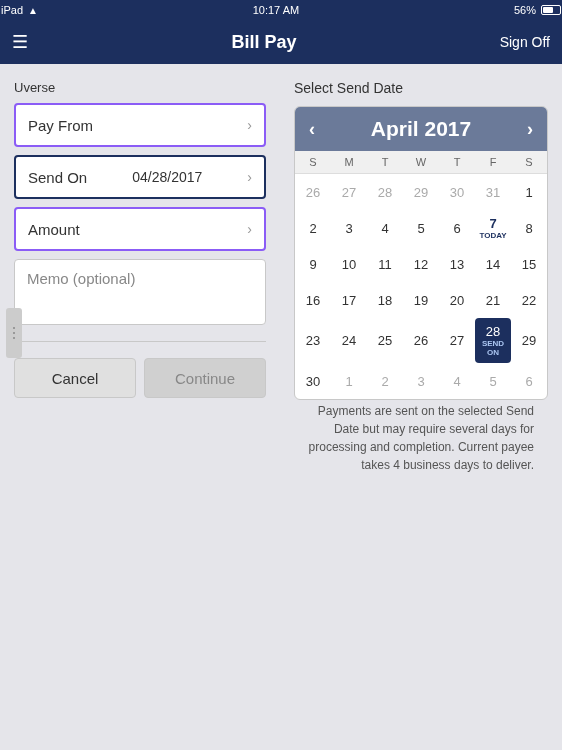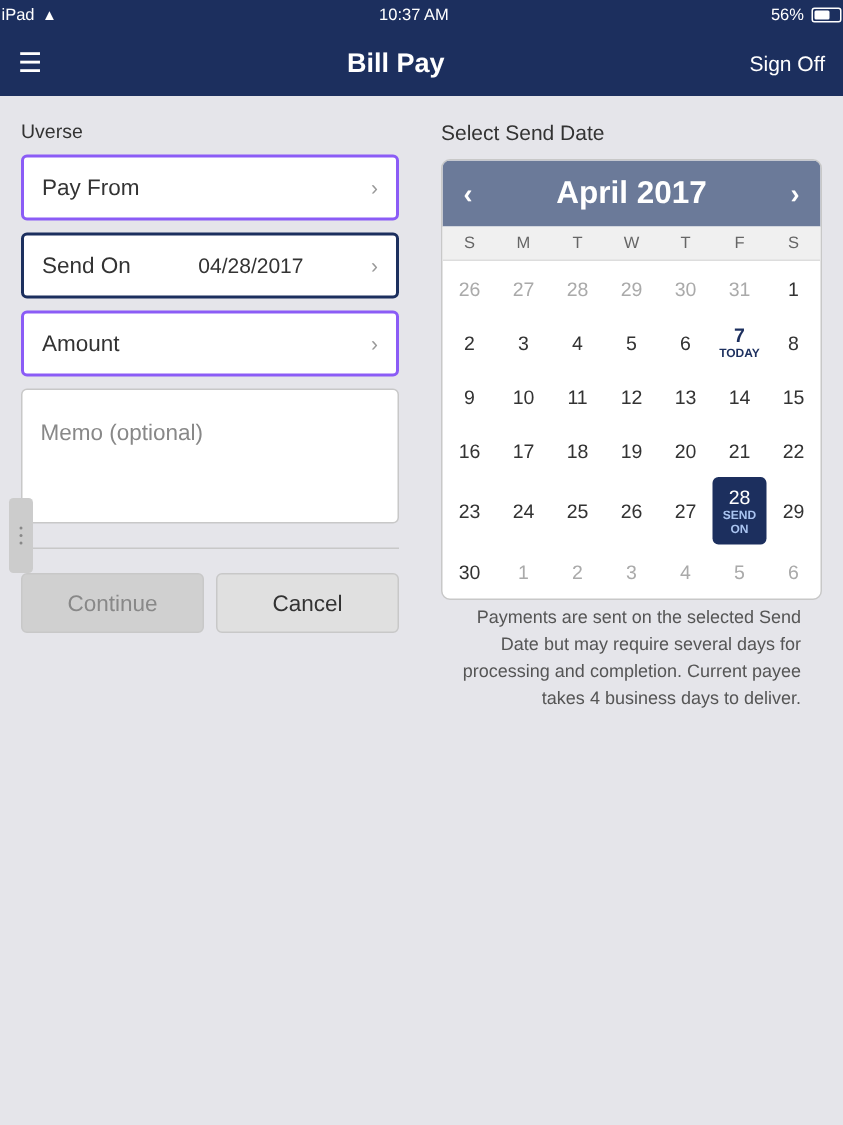--- a/index.html
+++ b/index.html
@@ -99,22 +99,22 @@
     }
     .chevron {
       color: #999;
       font-size: 14px;
     }
 
     .memo-box {
       background: white;
       border: 1px solid #c8c8c8;
       border-radius: 4px;
-      height: 90px;
-      padding: 20px 12px;
+      height: 66px;
+      padding: 10px 12px;
       margin-bottom: 8px;
       font-size: 15px;
       color: #888;
     }
 
     .divider-handle {
       position: absolute;
       left: -8px;
       top: 50%;
       transform: translateY(-50%);
@@ -267,21 +267,21 @@
     }
   </style>
 </head>
 <body>
 
 <div class="status-bar">
   <div class="status-left">
     <span>iPad</span>
     <span class="wifi-icon">▲</span>
   </div>
-  <div class="status-center">10:37 AM</div>
+  <div class="status-center">10:17 AM</div>
   <div class="status-right">
     <span>56%</span>
     <div class="battery-icon">
         <div class="battery-fill"></div>
       </div>
   </div>
 </div>
 
 <div class="header">
   <span class="header-menu">☰</span>
@@ -319,22 +319,22 @@
       <div class="divider-handle">
         <span></span>
           <span></span>
           <span></span>
       </div>
     </div>
 
     <div class="bottom-divider"></div>
 
     <div class="button-row">
+      <button class="btn btn-cancel">Cancel</button>
       <button class="btn btn-continue">Continue</button>
-      <button class="btn btn-cancel">Cancel</button>
     </div>
 
   </div>
 
   <div class="right-panel">
 
     <div class="calendar-label">Select Send Date</div>
 
     <div class="calendar">
 

